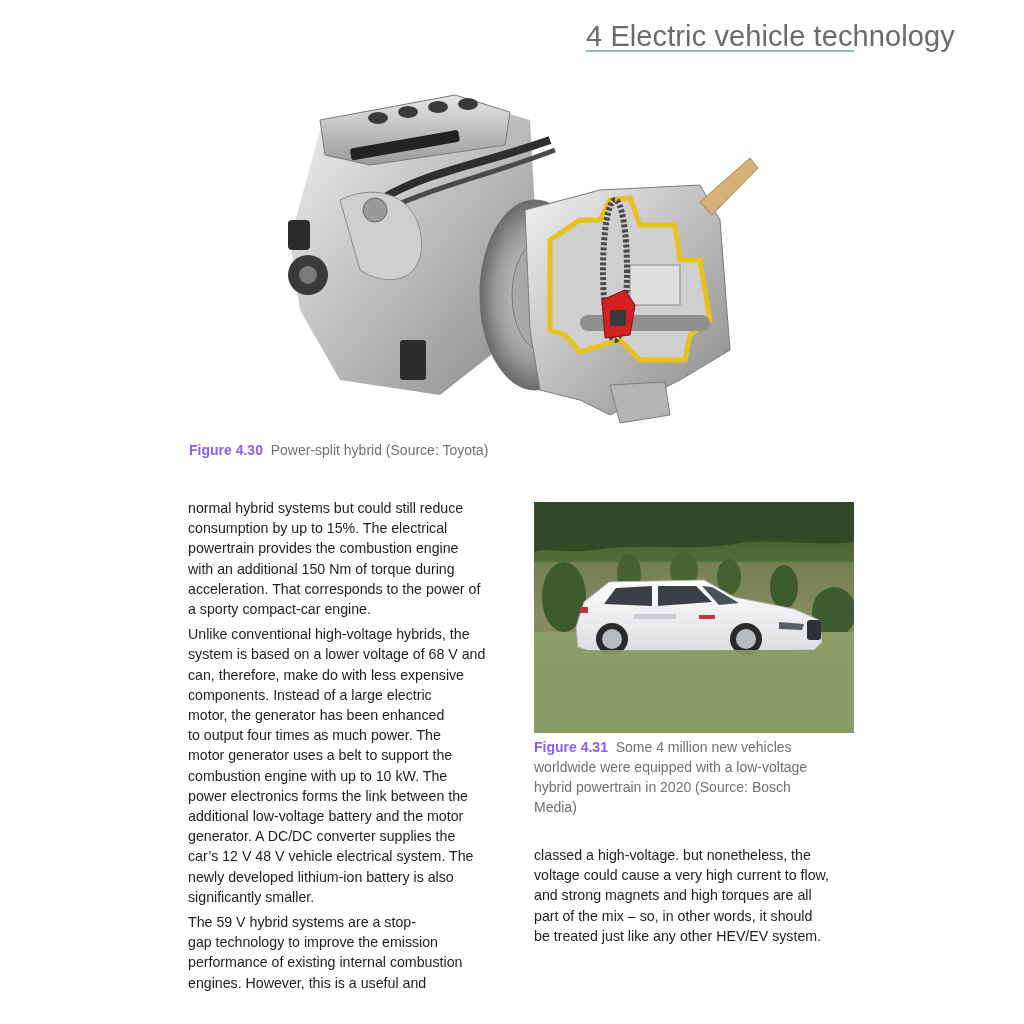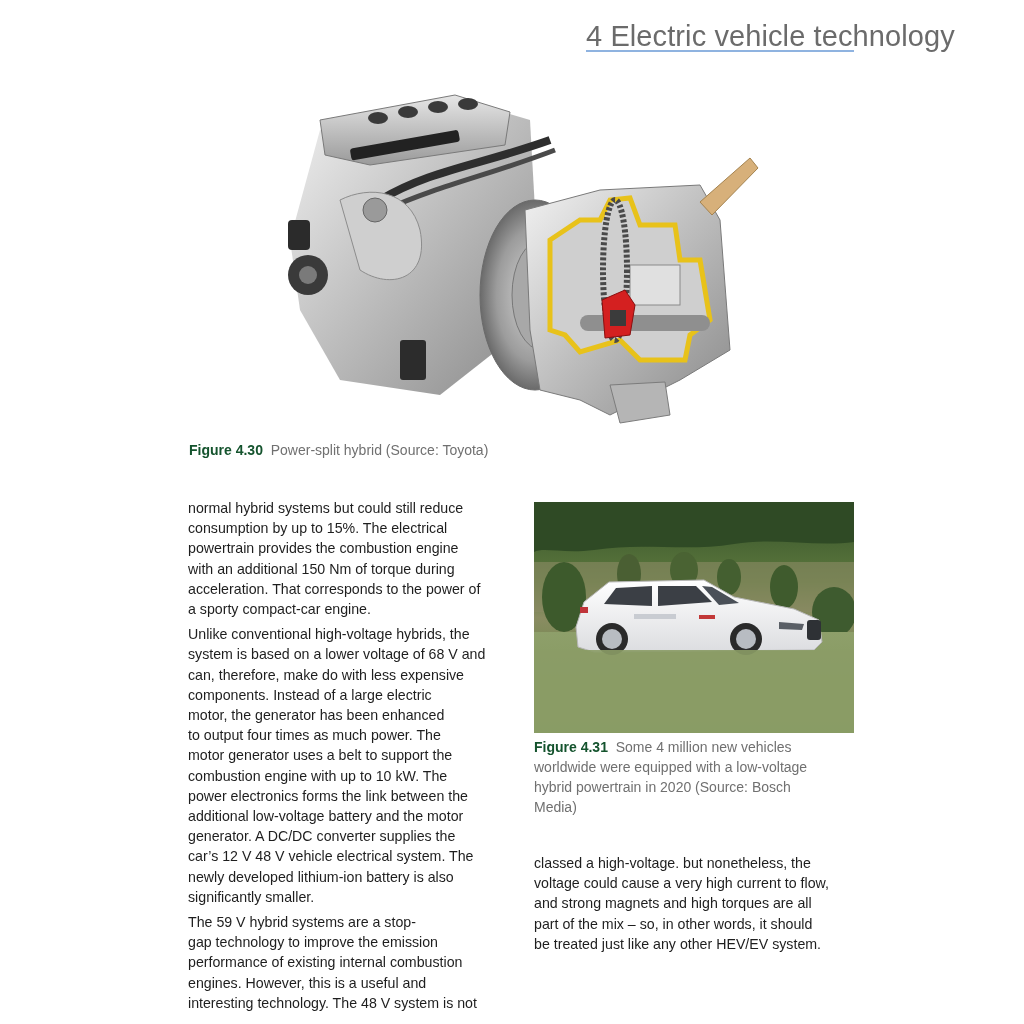--- a/index.html
+++ b/index.html
@@ -3,27 +3,27 @@
   <meta charset="utf-8">
   <style>
     html, body { margin: 0; padding: 0; background: #ffffff; }
     body { width: 1024px; height: 1024px; position: relative; overflow: hidden; font-family: "Liberation Sans", sans-serif; color: #1e1e1e; }
     .header { position: absolute; left: 586px; top: 22px; width: 268px; }
     .header-title { font-size: 29px; color: #6b6b6b; letter-spacing: 0.1px; white-space: nowrap; line-height: 28px; }
     .header-rule { height: 2px; background: #8fb3e0; margin-top: 0px; width: 268px; }
 
     .engine-figure { position: absolute; left: 280px; top: 90px; width: 480px; height: 340px; }
     .fig-caption { position: absolute; font-size: 14px; color: #707070; line-height: 20px; }
-    .fig-label { color: #14532d; font-weight: bold; }
+    .fig-label { color: #8b5cf6; font-weight: bold; }
     .cap1 { left: 189px; top: 440px; white-space: nowrap; }
 
     .col { position: absolute; font-size: 14.2px; line-height: 20.2px; color: #1e1e1e; }
     .col p { margin: 0 0 5px 0; }
     .col-left { left: 188px; top: 498px; width: 330px; }
-    .col-right { left: 534px; top: 845px; width: 330px; margin-top: 8px; }
+    .col-right { left: 534px; top: 845px; width: 330px; }
     .line { display: block; white-space: nowrap; }
 
     .car-photo { position: absolute; left: 534px; top: 502px; width: 320px; height: 231px; overflow: hidden; }
     .cap2 { left: 534px; top: 737px; width: 330px; }
   </style>
 </head>
 <body>
 
 <div class="header">
   <div class="header-title">4  Electric vehicle technology</div>
@@ -118,21 +118,20 @@
     <span class="line">generator. A DC/DC converter supplies the</span>
     <span class="line">car’s 12 V 48 V vehicle electrical system. The</span>
     <span class="line">newly developed lithium-ion battery is also</span>
     <span class="line">significantly smaller.</span>
   </p>
   <p>
     <span class="line">The 59 V hybrid systems are a stop-</span>
     <span class="line">gap technology to improve the emission</span>
     <span class="line">performance of existing internal combustion</span>
     <span class="line">engines. However, this is a useful and</span>
-    <span class="line">interesting technology. The 48 V system is not</span>
   </p>
 </div>
 
 <div class="car-photo">
   <svg width="320" height="231" viewBox="0 0 320 231" xmlns="http://www.w3.org/2000/svg">
     <defs>
       <linearGradient id="sky" x1="0" y1="0" x2="0" y2="1">
         <stop offset="0" stop-color="#34502a"></stop>
         <stop offset="0.35" stop-color="#5e7a3e"></stop>
         <stop offset="0.5" stop-color="#8a8c62"></stop>

